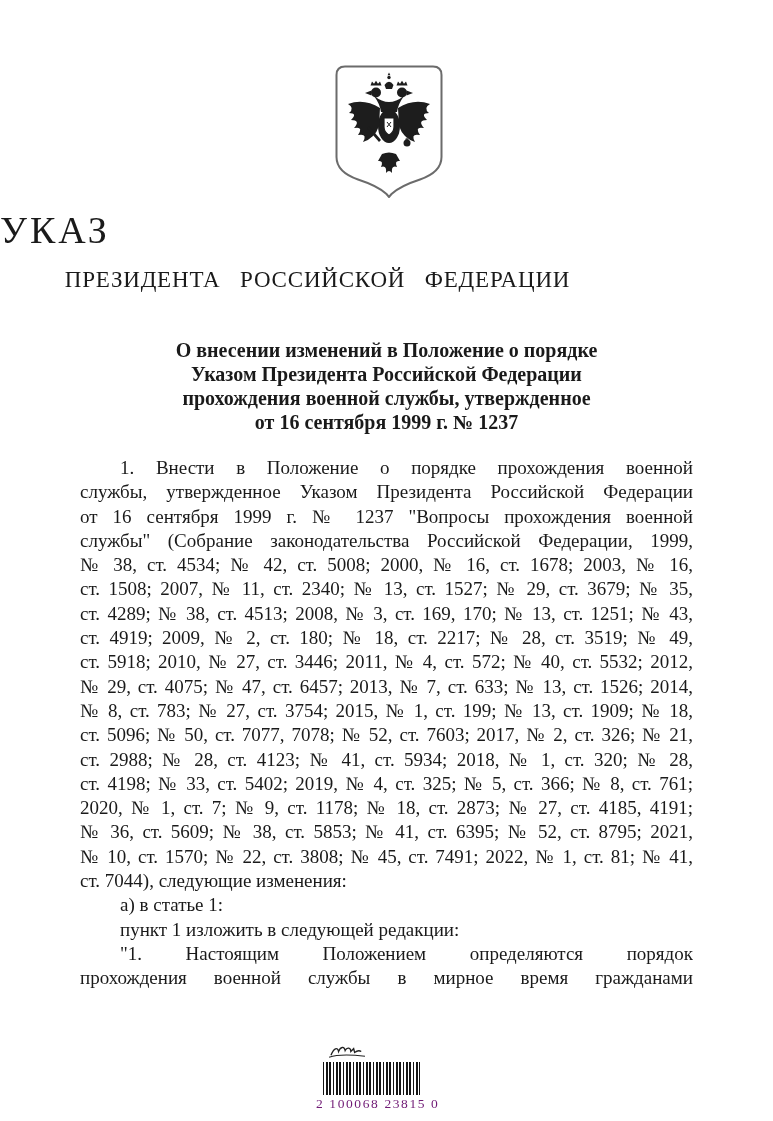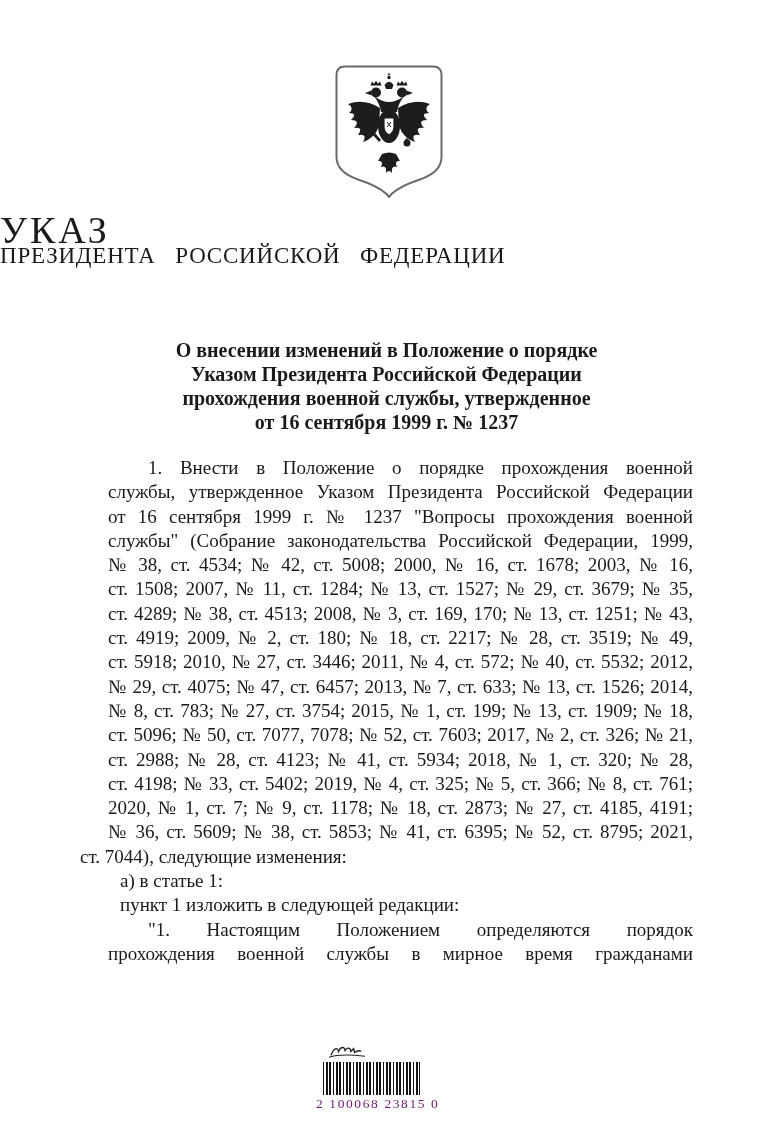--- a/index.html
+++ b/index.html
@@ -27,23 +27,24 @@
     left: 0;
     width: 773px;
     font-size: 38px;
     line-height: 44px;
     letter-spacing: 3px;
     font-weight: 400;
     margin: 0;
   }
   .issuer {
     position: absolute;
-    top: 242px;
+    top: 266px;
     left: 0;
     width: 635px;
+    text-align: center;
     font-size: 23px;
     line-height: 28px;
     letter-spacing: 0.8px;
     word-spacing: 13px;
   }
   .doc-title {
     position: absolute;
     top: 338px;
     left: 80px;
     width: 613px;
@@ -54,21 +55,21 @@
   }
   .body-text {
     position: absolute;
     top: 456px;
     left: 80px;
     width: 613px;
     font-size: 19px;
     line-height: 24.3px;
   }
   .bline { min-height: 24.3px; text-align: left; }
-  .bline.just { text-align: justify; text-align-last: justify; margin-left: 28px; }
+  .bline.just { text-align: justify; text-align-last: justify; }
   .bline.ind { text-indent: 40px; }
   .barcode-block {
     position: absolute;
     left: 316px;
     top: 1043px;
     width: 136px;
   }
   .squiggle { display: block; margin-left: 10px; height: 17px; }
   .bars {
     display: flex;
@@ -131,31 +132,32 @@
       <div class="tline">прохождения военной службы, утвержденное</div>
       <div class="tline">от 16 сентября 1999 г. № 1237</div>
     </div>
 
   <div class="body-text" id="docBody">
       <div class="bline just ind">1. Внести в Положение о порядке прохождения военной</div>
       <div class="bline just">службы, утвержденное Указом Президента Российской Федерации</div>
       <div class="bline just">от 16 сентября 1999 г. № 1237 "Вопросы прохождения военной</div>
       <div class="bline just">службы" (Собрание законодательства Российской Федерации, 1999,</div>
       <div class="bline just">№ 38, ст. 4534; № 42, ст. 5008; 2000, № 16, ст. 1678; 2003, № 16,</div>
-      <div class="bline just">ст. 1508; 2007, № 11, ст. 1284; № 13, ст. 1527; № 29, ст. 3679; № 35,</div>
+      <div class="bline just">ст. 1508; 2007, № 11, ст. 2340; № 13, ст. 1527; № 29, ст. 3679; № 35,</div>
       <div class="bline just">ст. 4289; № 38, ст. 4513; 2008, № 3, ст. 169, 170; № 13, ст. 1251; № 43,</div>
       <div class="bline just">ст. 4919; 2009, № 2, ст. 180; № 18, ст. 2217; № 28, ст. 3519; № 49,</div>
       <div class="bline just">ст. 5918; 2010, № 27, ст. 3446; 2011, № 4, ст. 572; № 40, ст. 5532; 2012,</div>
       <div class="bline just">№ 29, ст. 4075; № 47, ст. 6457; 2013, № 7, ст. 633; № 13, ст. 1526; 2014,</div>
       <div class="bline just">№ 8, ст. 783; № 27, ст. 3754; 2015, № 1, ст. 199; № 13, ст. 1909; № 18,</div>
       <div class="bline just">ст. 5096; № 50, ст. 7077, 7078; № 52, ст. 7603; 2017, № 2, ст. 326; № 21,</div>
       <div class="bline just">ст. 2988; № 28, ст. 4123; № 41, ст. 5934; 2018, № 1, ст. 320; № 28,</div>
       <div class="bline just">ст. 4198; № 33, ст. 5402; 2019, № 4, ст. 325; № 5, ст. 366; № 8, ст. 761;</div>
       <div class="bline just">2020, № 1, ст. 7; № 9, ст. 1178; № 18, ст. 2873; № 27, ст. 4185, 4191;</div>
       <div class="bline just">№ 36, ст. 5609; № 38, ст. 5853; № 41, ст. 6395; № 52, ст. 8795; 2021,</div>
+      <div class="bline just">№ 10, ст. 1570; № 22, ст. 3808; № 45, ст. 7491; 2022, № 1, ст. 81; № 41,</div>
       <div class="bline">ст. 7044), следующие изменения:</div>
       <div class="bline ind">а) в статье 1:</div>
       <div class="bline ind">пункт 1 изложить в следующей редакции:</div>
       <div class="bline just ind">"1. Настоящим Положением определяются порядок</div>
       <div class="bline just">прохождения военной службы в мирное время гражданами</div>
     </div>
 
   <div class="barcode-block">
     <svg class="squiggle" viewBox="0 0 44 18" width="44" height="17" xmlns="http://www.w3.org/2000/svg">
       <path d="M4,13 C7,5 11,4 12,9 C14,4 18,3 19,8 C21,4 25,5 25,9 L28,6 L29,10 Q33,7 36,9" fill="none" stroke="#222222" stroke-width="1.4"></path>

